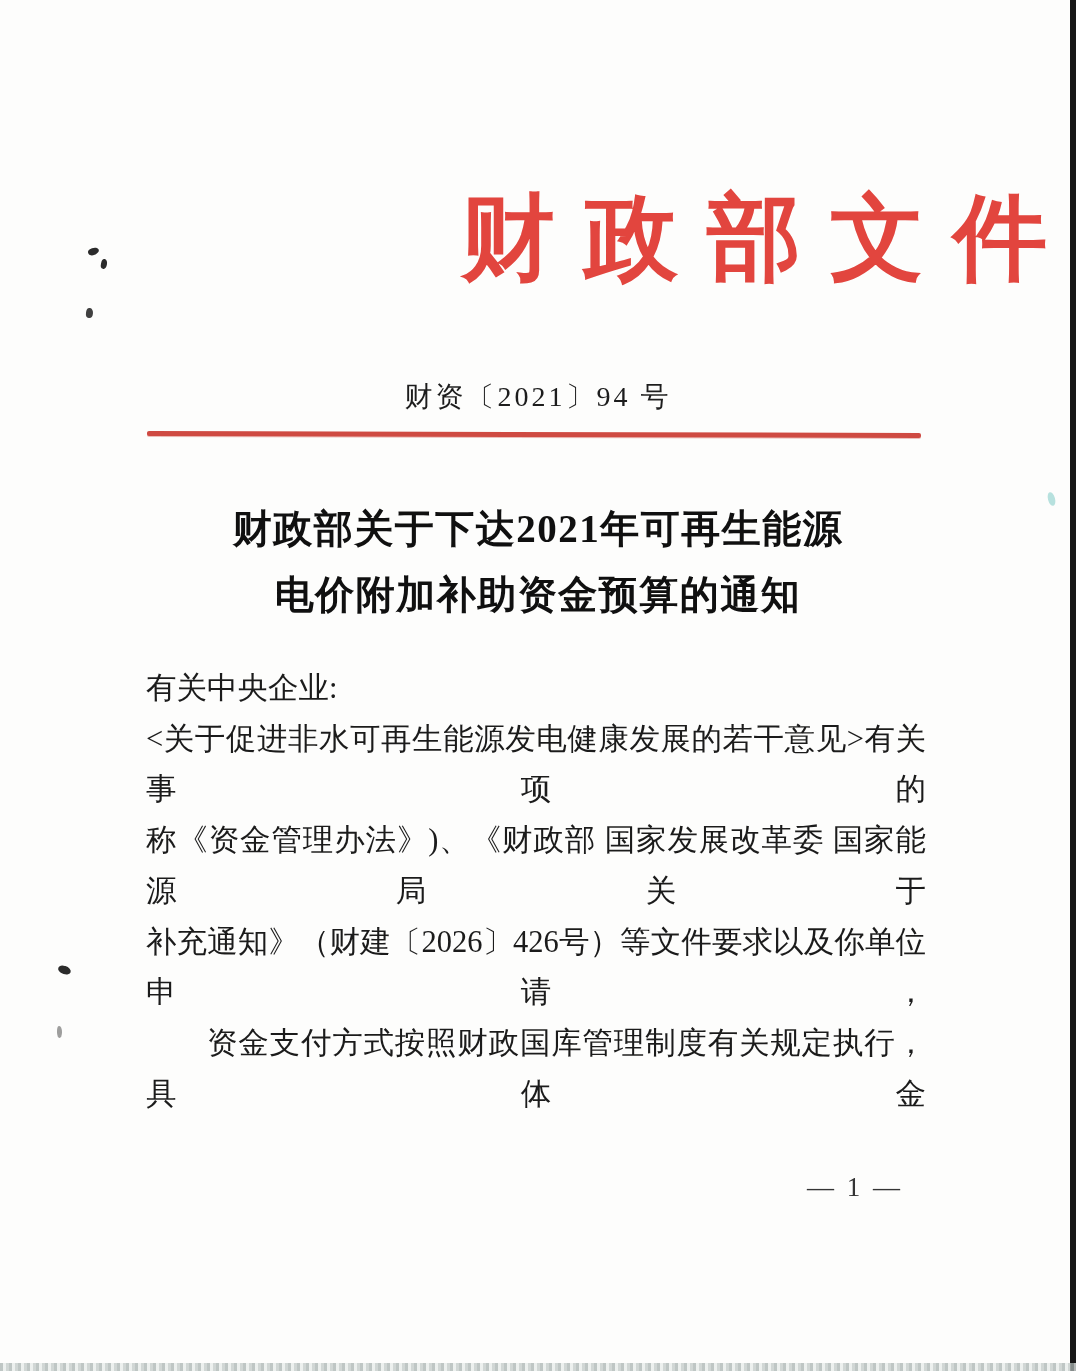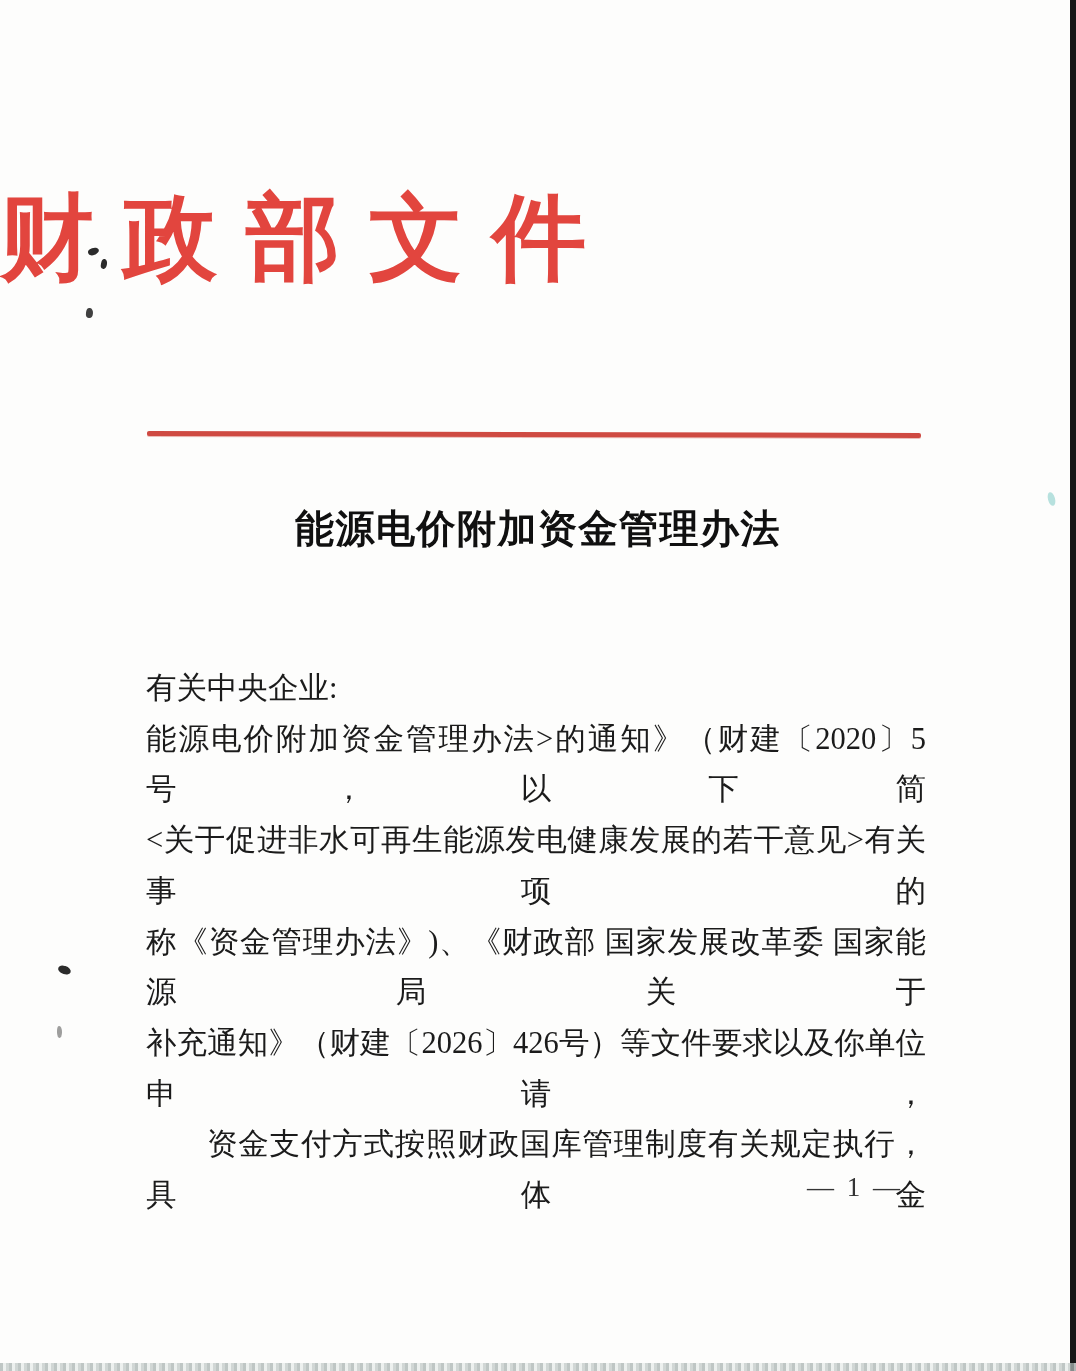--- a/index.html
+++ b/index.html
@@ -10,21 +10,21 @@
     position: relative;
     overflow: hidden;
   }
   .page {
     position: absolute; left: 0; top: 0;
     width: 1076px; height: 1371px;
     background: #fdfdfc;
   }
   .header-title {
     position: absolute; top: 188px; left: 0; width: 100%;
-    text-align: left;
+    text-align: right;
     color: var(--header-red, #e2453e);
     font-size: 94px; font-weight: bold;
     line-height: 1.08;
     letter-spacing: 29px;
     white-space: nowrap;
   }
   .doc-number {
     position: absolute; top: 378px; left: 0; width: 100%;
     text-align: center;
     color: #1d1d1d;
@@ -97,31 +97,32 @@
     opacity: .75;
   }
 </style>
 </head>
 <body>
 
 <div class="page">
 
   <div class="header-title">财政部文件</div>
 
+  <div class="doc-number">财资〔2021〕94 号</div>
 
   <div class="red-rule"></div>
 
   <div class="document-title">
-    <div>能源电价附加资金管理办法</div>
+    <div>财政部关于下达2021年可再生能源</div>
+    <div>电价附加补助资金预算的通知</div>
   </div>
 
   <div class="body-text">
     <div class="body-line">有关中央企业:</div>
     <div>
-        <div class="body-line stretch">能源电价附加资金管理办法&gt;的通知》（财建〔2020〕5号，以下简</div>
         <div class="body-line stretch">&lt;关于促进非水可再生能源发电健康发展的若干意见&gt;有关事项的</div>
         <div class="body-line stretch">称《资金管理办法》)、《财政部 国家发展改革委 国家能源局关于</div>
         <div class="body-line stretch">补充通知》（财建〔2026〕426号）等文件要求以及你单位申请，</div>
         <div class="body-line indent stretch">资金支付方式按照财政国库管理制度有关规定执行，具体金</div>
       </div>
   </div>
 
   <div class="page-number">— 1 —</div>
 
   <div class="speck speck-1"></div>

